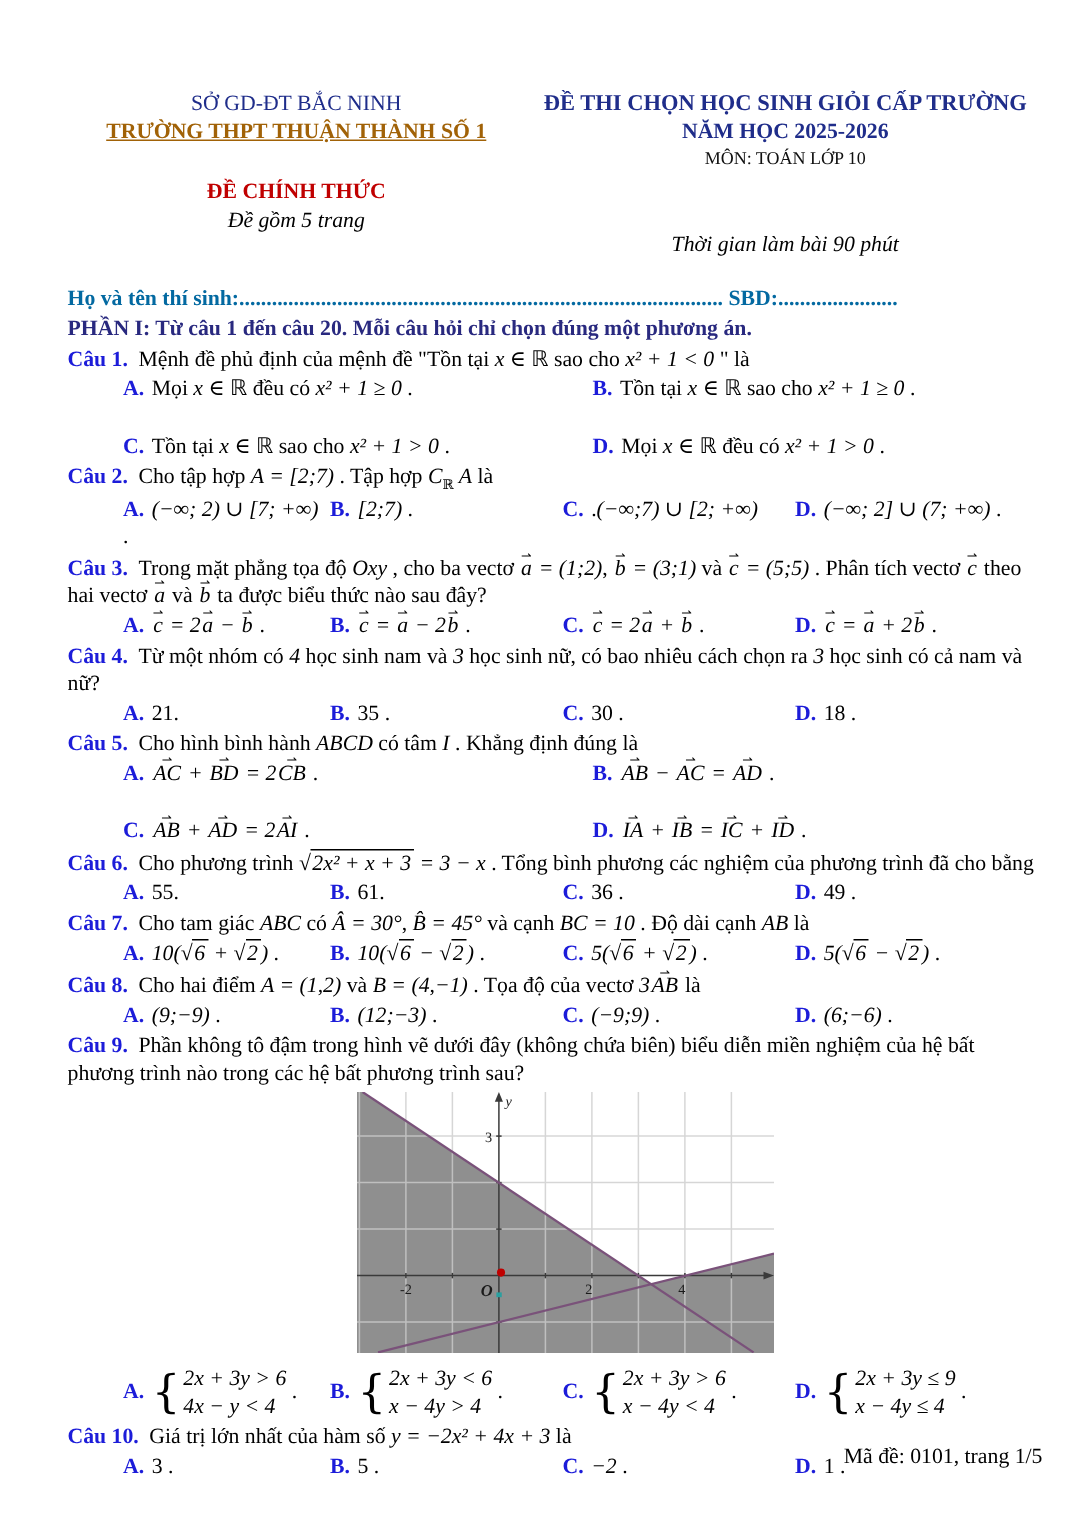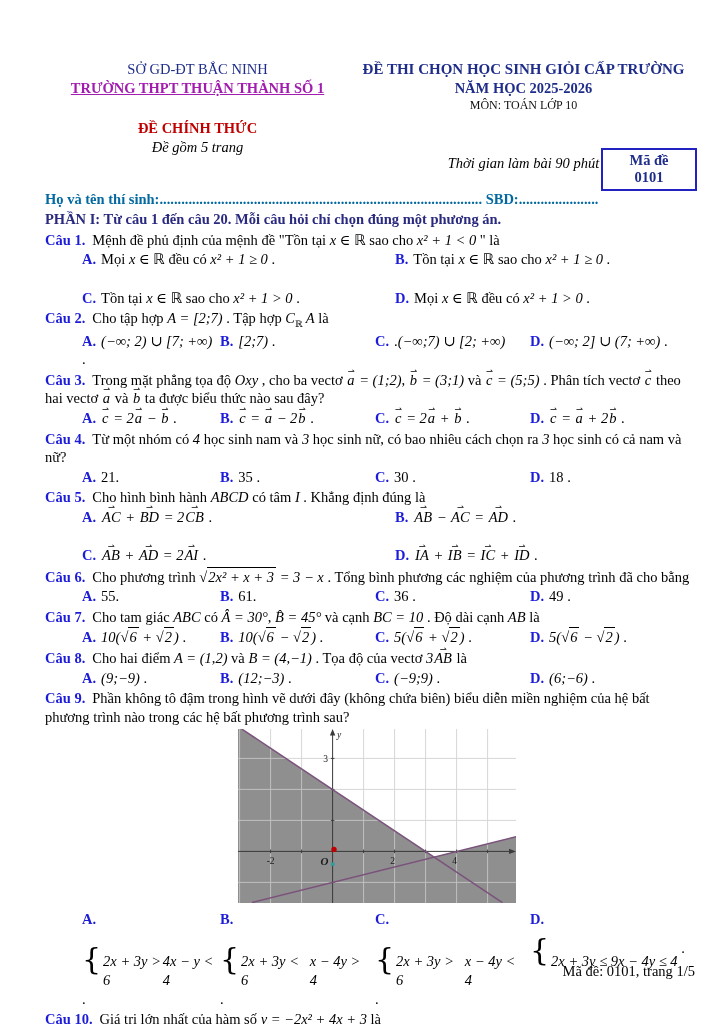--- a/index.html
+++ b/index.html
@@ -6,21 +6,21 @@
   body{width:725px;height:1024px;font-family:"Liberation Serif","DejaVu Serif",serif;
        font-size:14.5px;color:#000;line-height:1.28;}
   .page{position:relative;box-sizing:border-box;width:725px;height:1024px;
         padding:60px 28px 0 45px;overflow:hidden;}
 
   
   .header{display:flex;}
   .h-left{width:305px;text-align:center;}
   .h-right{flex:1;text-align:center;}
   .hl1{color:#1f2d8a;}
-  .hl2{color:#a21caf;font-weight:bold;text-decoration:underline;}
+  .hl2{color:#a16207;font-weight:bold;text-decoration:underline;}
   .hl3{color:#c00000;font-weight:bold;margin-top:22px;}
   .hl4{font-style:italic;}
   .hr1{color:#1f2d8a;font-weight:bold;font-size:15px;}
   .hr2{color:#1f2d8a;font-weight:bold;}
   .hr3{color:#101010;font-weight:normal;font-size:12px;}
   .hr4{font-style:italic;margin-top:41px;}
 
   .code-box{position:absolute;top:148px;right:28px;width:92px;border:2px solid #2222c0;
             text-align:center;color:#1f2d8a;font-weight:bold;line-height:1.2;padding:2px 0;}
 
@@ -41,21 +41,21 @@
   .m{font-style:italic;font-family:"Liberation Serif","DejaVu Serif","DejaVu Sans",serif;}
   sub.sb{font-size:0.62em;font-style:normal;}
   .vec{font-style:italic;position:relative;display:inline-block;padding:0 1px;}
   .vec::after{content:"⇀";position:absolute;left:50%;top:-0.62em;transform:translateX(-50%);
               font-size:0.58em;font-style:normal;font-family:"DejaVu Sans",sans-serif;}
   .rad{display:inline-flex;align-items:baseline;}
   .rad .sign{font-style:normal;}
   .rad .body{display:inline-block;border-top:1.2px solid #000;padding:0 2px 0 1px;}
   .sys{display:inline-flex;align-items:center;vertical-align:middle;}
   .sys .brace{font-size:30px;line-height:1;font-family:"DejaVu Serif",serif;margin-right:2px;font-weight:normal;}
-  .sys .rows{display:inline-flex;margin-top:24px;}
+  .sys .rows{display:inline-flex;flex-direction:column;}
   .sys .row{line-height:1.3;}
 
   
   .graph{margin:3px 0 2px 193px;width:278px;}
   svg text{font-family:"Liberation Serif",serif;font-size:9.5px;fill:#1a1a1a;}
   svg text.it{font-style:italic;}
   svg text.o{font-style:italic;font-weight:bold;font-size:11px;}
 
   .footer{position:absolute;top:962px;right:30px;}
 </style>
@@ -72,24 +72,20 @@
       <div class="hl4">Đề gồm 5 trang</div>
     </div>
     <div class="h-right">
       <div class="hr1">ĐỀ THI CHỌN HỌC SINH GIỎI CẤP TRƯỜNG</div>
       <div class="hr2">NĂM HỌC 2025-2026</div>
       <div class="hr3">MÔN: TOÁN LỚP 10</div>
       <div class="hr4">Thời gian làm bài 90 phút</div>
     </div>
   </div>
 
-  <div class="code-box">
-    <div>Mã đề</div>
-    <div>0101</div>
-  </div>
 
   <div class="student-line">Họ và tên thí sinh:......................................................................................... SBD:......................</div>
 
   <div class="part1">PHẦN I: Từ câu 1 đến câu 20. Mỗi câu hỏi chỉ chọn đúng một phương án.</div>
 
   <div>
       <div class="question">
         <div class="stem"><span class="qnum">Câu 1.</span><span class="tx">Mệnh đề phủ định của mệnh đề "Tồn tại </span><span class="m">x ∈ ℝ</span><span class="tx"> sao cho </span><span class="m">x² + 1 &lt; 0</span><span class="tx"> " là</span></div>
         <div class="options cols2">
           <div class="option"><span class="opt-label">A.</span><span class="tx">Mọi </span><span class="m">x ∈ ℝ</span><span class="tx"> đều có </span><span class="m">x² + 1 ≥ 0</span><span class="tx"> .</span></div>

